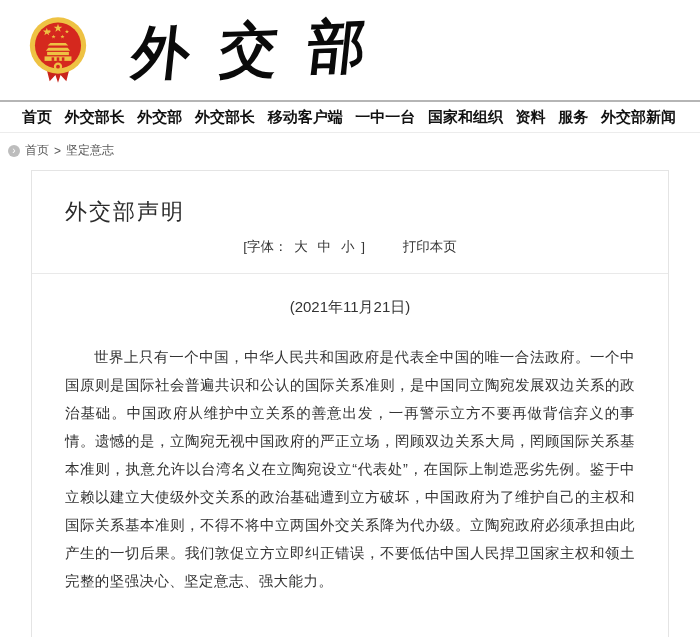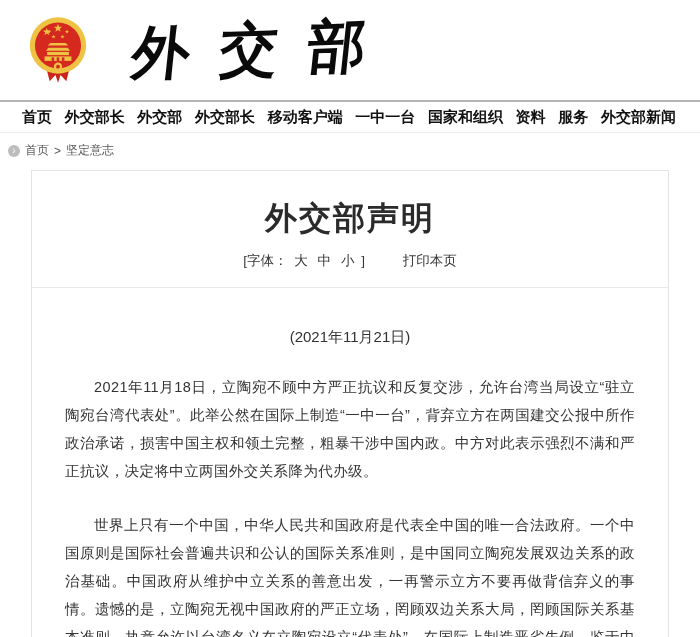--- a/index.html
+++ b/index.html
@@ -25,29 +25,29 @@
     font-size:12px; color:#595959; }
   .bc-icon { width:12px; height:12px; border-radius:50%; background:#bdbdbd; color:#fff;
     font-size:10px; line-height:12px; text-align:center; margin-right:5px;
     display:inline-block; }
   .breadcrumb a { color:#595959; text-decoration:none; }
   .bc-sep { margin:0 5px; }
 
   
   .article-box { margin:11px 31px 0 31px; border:1px solid #e4e4e4;
     padding:26px 33px 40px 33px; min-height:470px; background:#fff; }
-  .article-title { text-align:center; font-size:32px; font-weight:bold; color:#2b2b2b;
+  .article-title { font-size:22px; font-weight:normal; color:#2b2b2b;
     letter-spacing:2px; }
   .pub-date { text-align:center; font-size:12.5px; color:#4a4a4a; margin-top:21px; }
   .tools { text-align:center; font-size:13.5px; color:#363636; margin-top:11px; }
   .tools a { color:#363636; text-decoration:none; cursor:pointer; }
   .font-opt { margin:0 3px; }
   .print-link { margin-left:34px;margin-top:14px; }
   .divider { border:none; border-top:1px solid #e9e9e9; margin:17px -33px 0 -33px; }
-  .dateline { text-align:center; font-size:15px; color:#333; margin-top:40px; }
+  .dateline { text-align:center; font-size:15px; color:#333; margin-top:24px; }
   .article-body p { font-size:14.5px; line-height:28px; color:#333; text-indent:2em;
     text-align:justify; margin-top:26px; letter-spacing:0.4px; }
 </style>
 </head>
 <body>
 
 <header class="site-header">
   <a class="logo-link">
     <svg width="64" height="68" viewBox="0 0 100 106" aria-hidden="true">
       <path d="M30 74 L37 102 L46 92 L50 104 L54 92 L63 102 L70 74 Z" fill="#c9251c"></path>
@@ -104,17 +104,16 @@
     <a class="font-opt">小</a>
     <span>]</span>
     <a class="print-link">打印本页</a>
   </div>
 
   <hr class="divider">
 
   <div class="dateline">(2021年11月21日)</div>
 
   <div class="article-body">
-    <p>2021年11月18日，立陶宛不顾中方严正抗议和反复交涉，允许台湾当局设立“驻立陶宛台湾代表处”。此举公然在国际上制造“一中一台”，背弃立方在两国建交公报中所作政治承诺，损害中国主权和领土完整，粗暴干涉中国内政。中方对此表示强烈不满和严正抗议，决定将中立两国外交关系降为代办级。</p>
     <p>世界上只有一个中国，中华人民共和国政府是代表全中国的唯一合法政府。一个中国原则是国际社会普遍共识和公认的国际关系准则，是中国同立陶宛发展双边关系的政治基础。中国政府从维护中立关系的善意出发，一再警示立方不要再做背信弃义的事情。遗憾的是，立陶宛无视中国政府的严正立场，罔顾双边关系大局，罔顾国际关系基本准则，执意允许以台湾名义在立陶宛设立“代表处”，在国际上制造恶劣先例。鉴于中立赖以建立大使级外交关系的政治基础遭到立方破坏，中国政府为了维护自己的主权和国际关系基本准则，不得不将中立两国外交关系降为代办级。立陶宛政府必须承担由此产生的一切后果。我们敦促立方立即纠正错误，不要低估中国人民捍卫国家主权和领土完整的坚强决心、坚定意志、强大能力。</p>
 
   </div>
 </main>
 
 </body></html>

